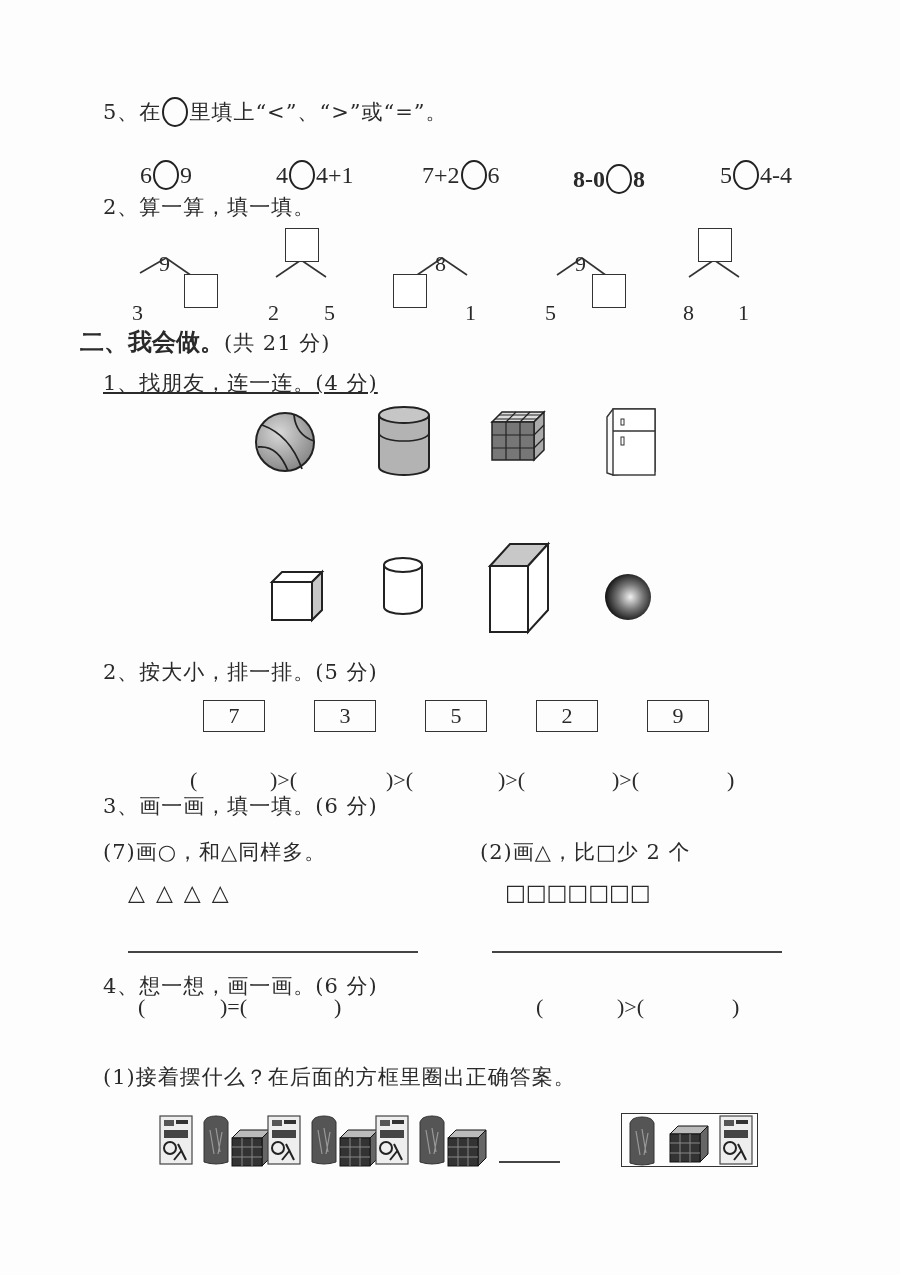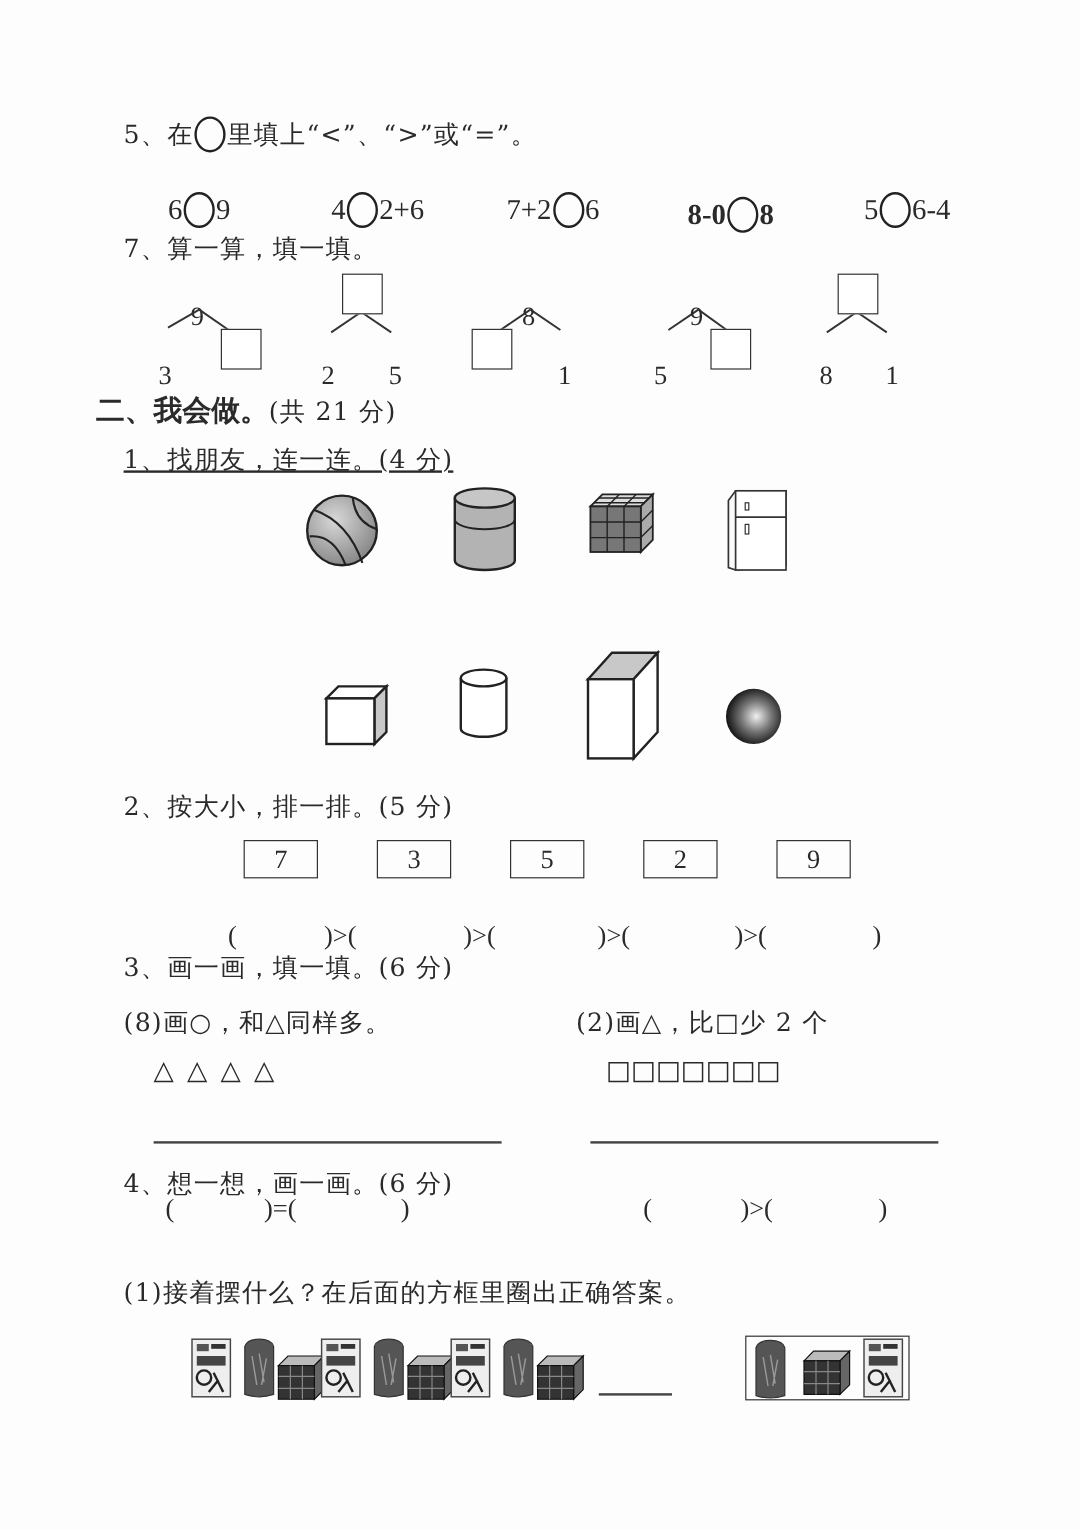--- a/index.html
+++ b/index.html
@@ -16,26 +16,26 @@
   .hline { position:absolute; height:2px; background:#444; }
   svg { position:absolute; overflow:visible; }
 </style>
 </head>
 <body>
 
 <div class="abs txt" style="left:103px;top:98px;text-align:right;">
   <span>5、在</span><span class="circ"></span><span>里填上“&lt;”、“&gt;”或“=”。</span>
 </div>
 <div class="abs num" style="left:140px;top:142px;"><span>6</span><span class="circ"></span><span>9</span></div>
-<div class="abs num" style="left:276px;top:142px;"><span>4</span><span class="circ"></span><span>2+6</span></div>
+<div class="abs num" style="left:276px;top:142px;"><span>4</span><span class="circ"></span><span>4+1</span></div>
 <div class="abs num" style="left:422px;top:142px;text-align:right;"><span>7+2</span><span class="circ"></span><span>6</span></div>
 <div class="abs num" style="left:573px;top:146px;font-weight:bold;"><span>8-0</span><span class="circ"></span><span>8</span></div>
-<div class="abs num" style="left:720px;top:142px;"><span>5</span><span class="circ"></span><span>6-4</span></div>
-
-<div class="abs txt" style="left:103px;top:193px;">7、算一算，填一填。</div>
+<div class="abs num" style="left:720px;top:142px;"><span>5</span><span class="circ"></span><span>4-4</span></div>
+
+<div class="abs txt" style="left:103px;top:193px;">2、算一算，填一填。</div>
 
 <div class="abs num" style="left:159px;top:231px;font-size:22px;">9</div>
 <svg style="left:0;top:0;" width="900" height="400">
   <g stroke="#333" stroke-width="1.6" fill="none">
 
     <line x1="166" y1="258" x2="140" y2="273"></line>
       <line x1="166" y1="258" x2="192" y2="276"></line>
 
     <line x1="301" y1="260" x2="276" y2="277"></line>
       <line x1="301" y1="260" x2="326" y2="277"></line>
@@ -150,21 +150,21 @@
 <div class="numbox" style="left:647px;top:700px;">9</div>
 
 <div class="abs num" style="left:190px;top:747px;font-size:22px;">(</div>
 <div class="abs num" style="left:270px;top:747px;font-size:22px;">)&gt;(</div>
 <div class="abs num" style="left:386px;top:747px;font-size:22px;">)&gt;(</div>
 <div class="abs num" style="left:498px;top:747px;font-size:22px;">)&gt;(</div>
 <div class="abs num" style="left:612px;top:747px;font-size:22px;">)&gt;(</div>
 <div class="abs num" style="left:727px;top:747px;font-size:22px;">)</div>
 
 <div class="abs txt" style="left:103px;top:792px;">3、画一画，填一填。(6 分)</div>
-<div class="abs txt" style="left:103px;top:838px;">(8)画○，和△同样多。</div>
+<div class="abs txt" style="left:103px;top:838px;">(7)画○，和△同样多。</div>
 <div class="abs txt" style="left:480px;top:838px;">(2)画△，比□少 2 个</div>
 <div class="abs txt" style="left:128px;top:880px;font-size:22px;letter-spacing:2px;">△ △ △ △</div>
 <div class="abs txt" style="left:505px;top:880px;font-size:22px;letter-spacing:0px;">□□□□□□□</div>
 <div class="hline" style="left:128px;top:951px;width:290px;"></div>
 <div class="hline" style="left:492px;top:951px;width:290px;"></div>
 <div class="abs num" style="left:138px;top:974px;font-size:22px;">(</div>
 <div class="abs num" style="left:220px;top:974px;font-size:22px;">)=(</div>
 <div class="abs num" style="left:334px;top:974px;font-size:22px;">)</div>
 <div class="abs num" style="left:536px;top:974px;font-size:22px;">(</div>
 <div class="abs num" style="left:617px;top:974px;font-size:22px;">)&gt;(</div>

